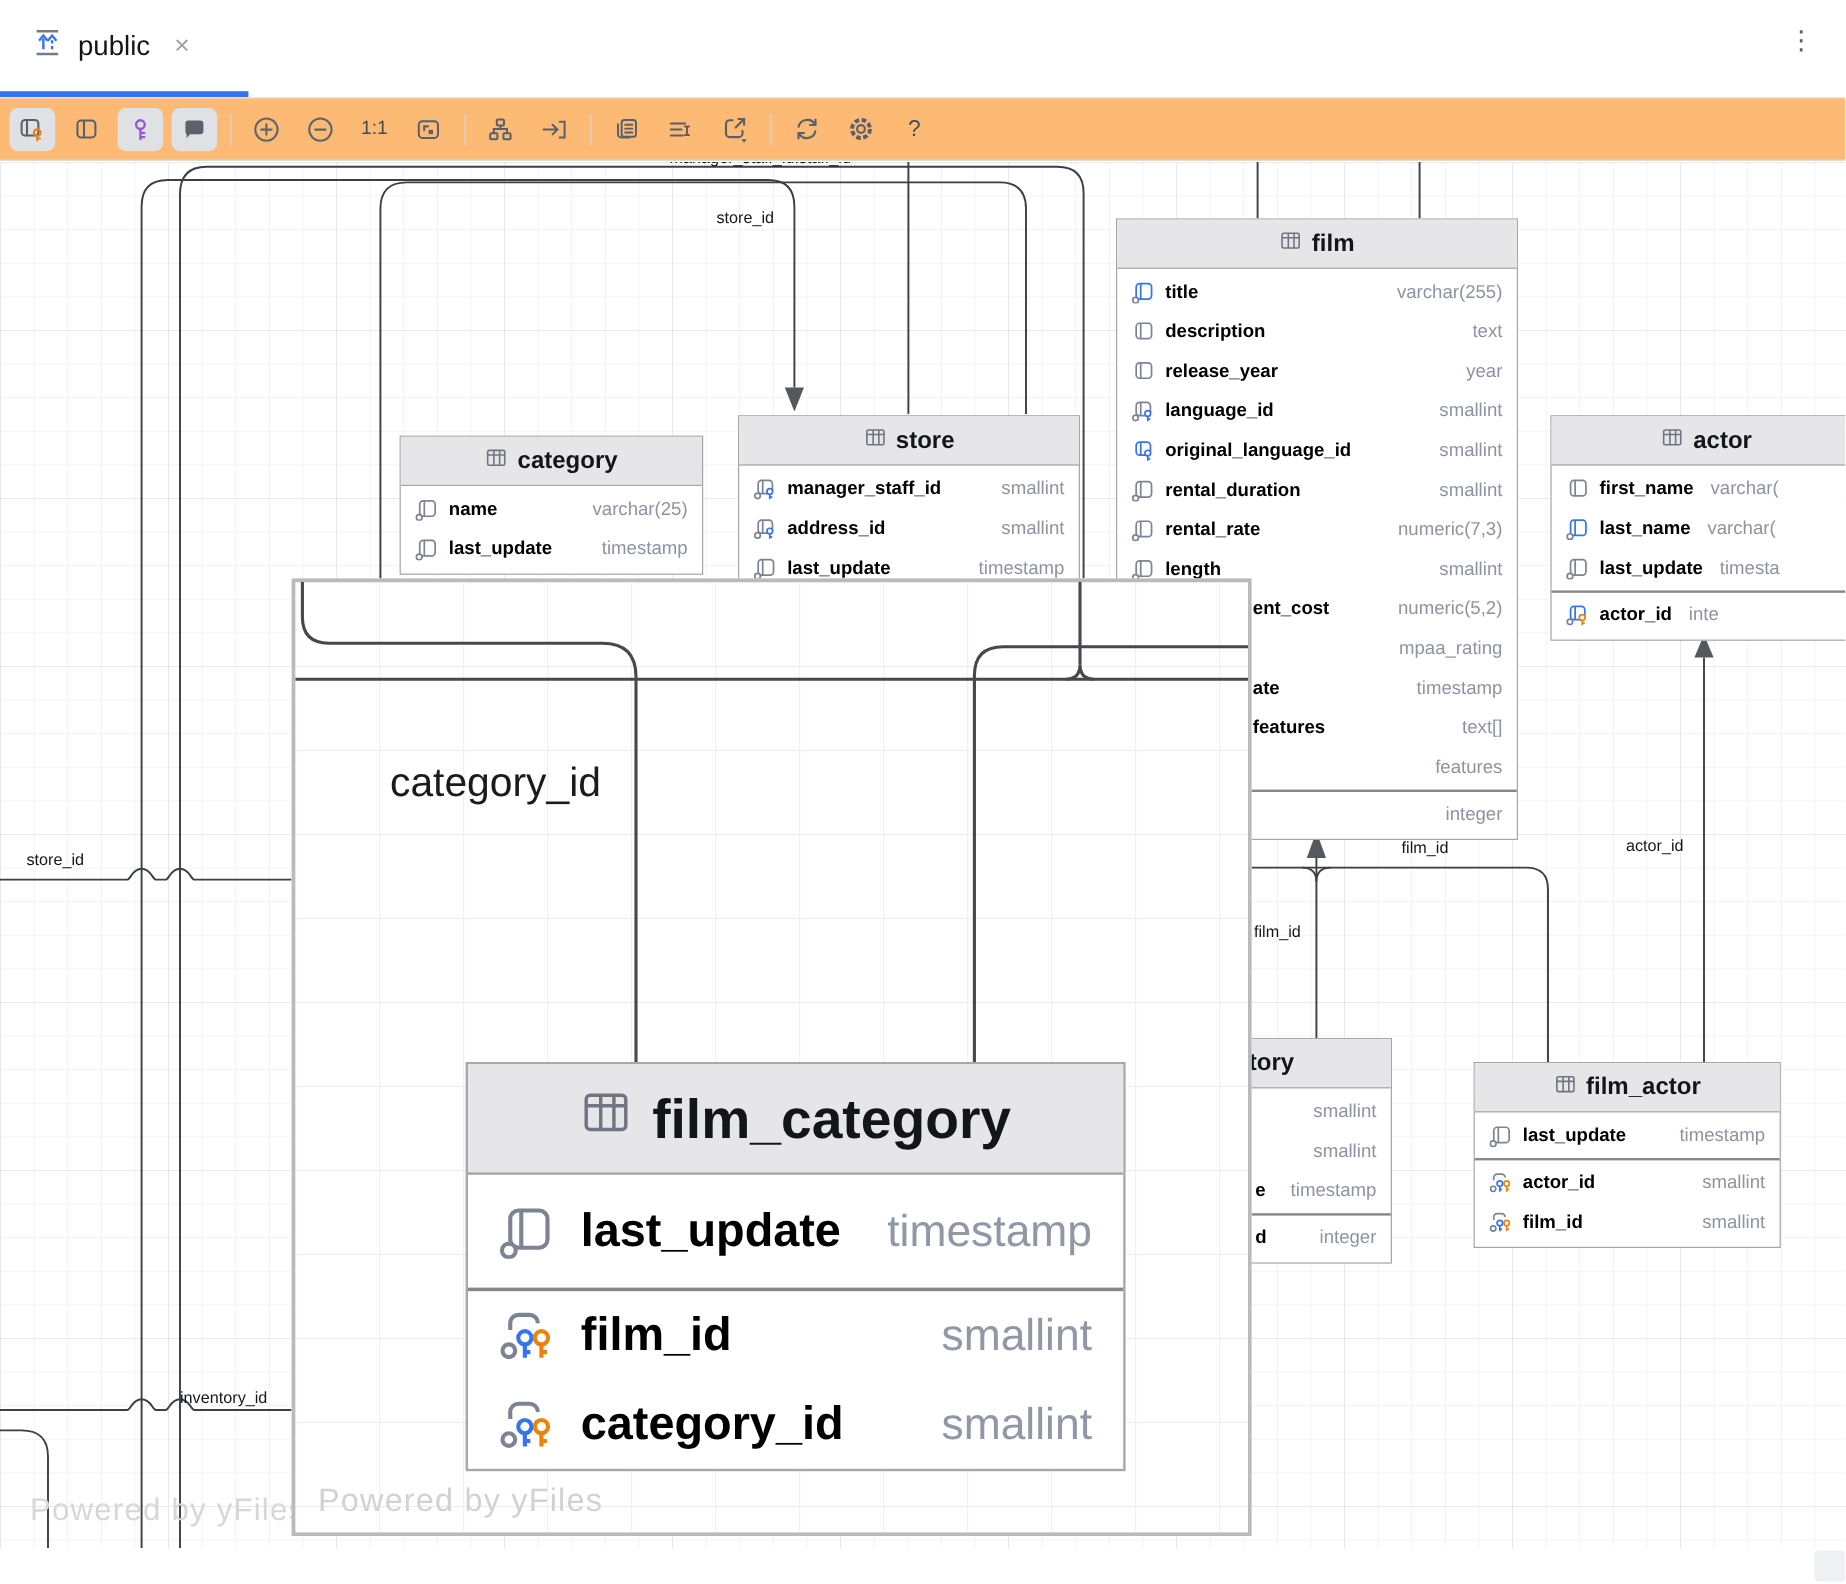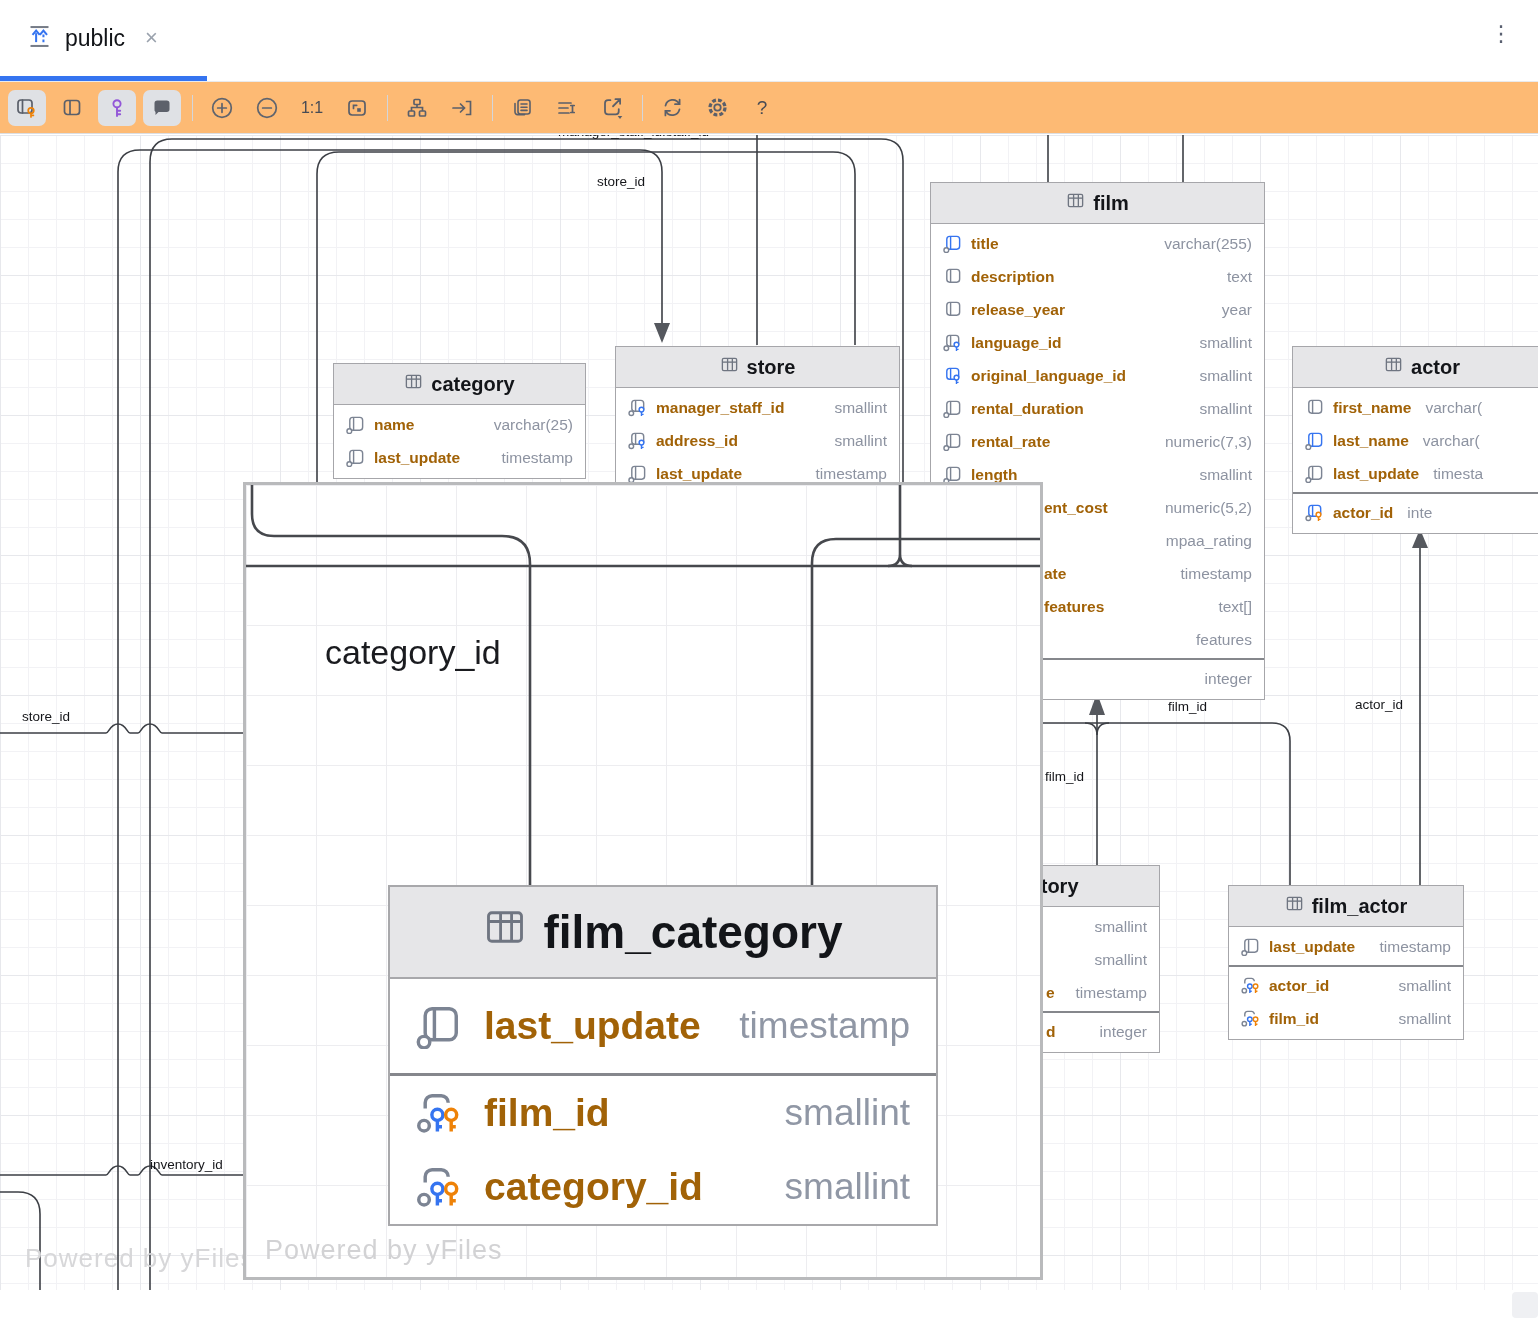--- a/index.html
+++ b/index.html
@@ -40,21 +40,21 @@
   .watermark{position:absolute;font-size:26px;color:#d7d7d9;letter-spacing:1px;white-space:nowrap;}
 
   
   .tbl{position:absolute;background:#fff;border:1px solid #a6a6aa;box-sizing:border-box;z-index:2;}
   .th{display:flex;align-items:center;justify-content:center;gap:8px;height:40px;
       background:#e6e6e8;border-bottom:1px solid #a6a6aa;font-weight:700;font-size:20px;color:#131519;}
   .tbody{padding:3px 0 4px 0;}
   .row{display:flex;align-items:center;height:33px;padding:0 12px;box-sizing:border-box;}
   .ic{width:19px;height:19px;margin-right:9px;flex:0 0 auto;display:flex;align-items:center;}
   .ic svg{width:19px;height:19px;}
-  .nm{font-weight:700;font-size:15.5px;color:#a16207;white-space:nowrap;}
+  .nm{font-weight:700;font-size:15.5px;color:#000000;white-space:nowrap;}
   .tp{margin-left:auto;font-size:15.5px;color:#8d93a1;white-space:nowrap;}
   .sep{border-top:2px solid #85878c;margin:2px 0;}
   .row.cut{padding-left:113px;}
   .row.invcut{padding-left:125px;}
   .lt .tp{margin-left:14px;}
 
   
   .popup{position:absolute;left:243px;top:347px;width:800px;height:798px;z-index:5;
          border:3px solid #b9babc;box-sizing:border-box;background-color:#fff;
          background-image:linear-gradient(#ededf0 1px,transparent 1px),
@@ -541,21 +541,21 @@
                 <circle cx="14.2" cy="12.2" r="2.5" fill="#fff" stroke="#ee8208"></circle>
                 <path d="M14.2 14.7 V19 M14.2 17.2 h2.2" stroke="#ee8208"></path>
               </svg>
             </span>
           <span class="nm">actor_id</span>
             <span class="tp">inte</span>
         </div>
       </div>
     </div>
 
-    <div class="tbl" style="left:1228px;top:750px;width:236px;">
+    <div class="tbl" style="left:1228px;top:750px;width:256px;">
       <div class="th">
         <span><svg width="19" height="19" viewBox="0 0 20 20" fill="none" stroke="#6f7581" stroke-width="1.4">
               <rect x="2.5" y="3.5" width="15" height="13" rx="1.5"></rect>
               <line x1="2.5" y1="7.5" x2="17.5" y2="7.5"></line>
               <line x1="8" y1="3.5" x2="8" y2="16.5"></line>
               <line x1="13" y1="3.5" x2="13" y2="16.5"></line>
             </svg></span>
         <span>film_actor</span>
       </div>
       <div class="tbody">

